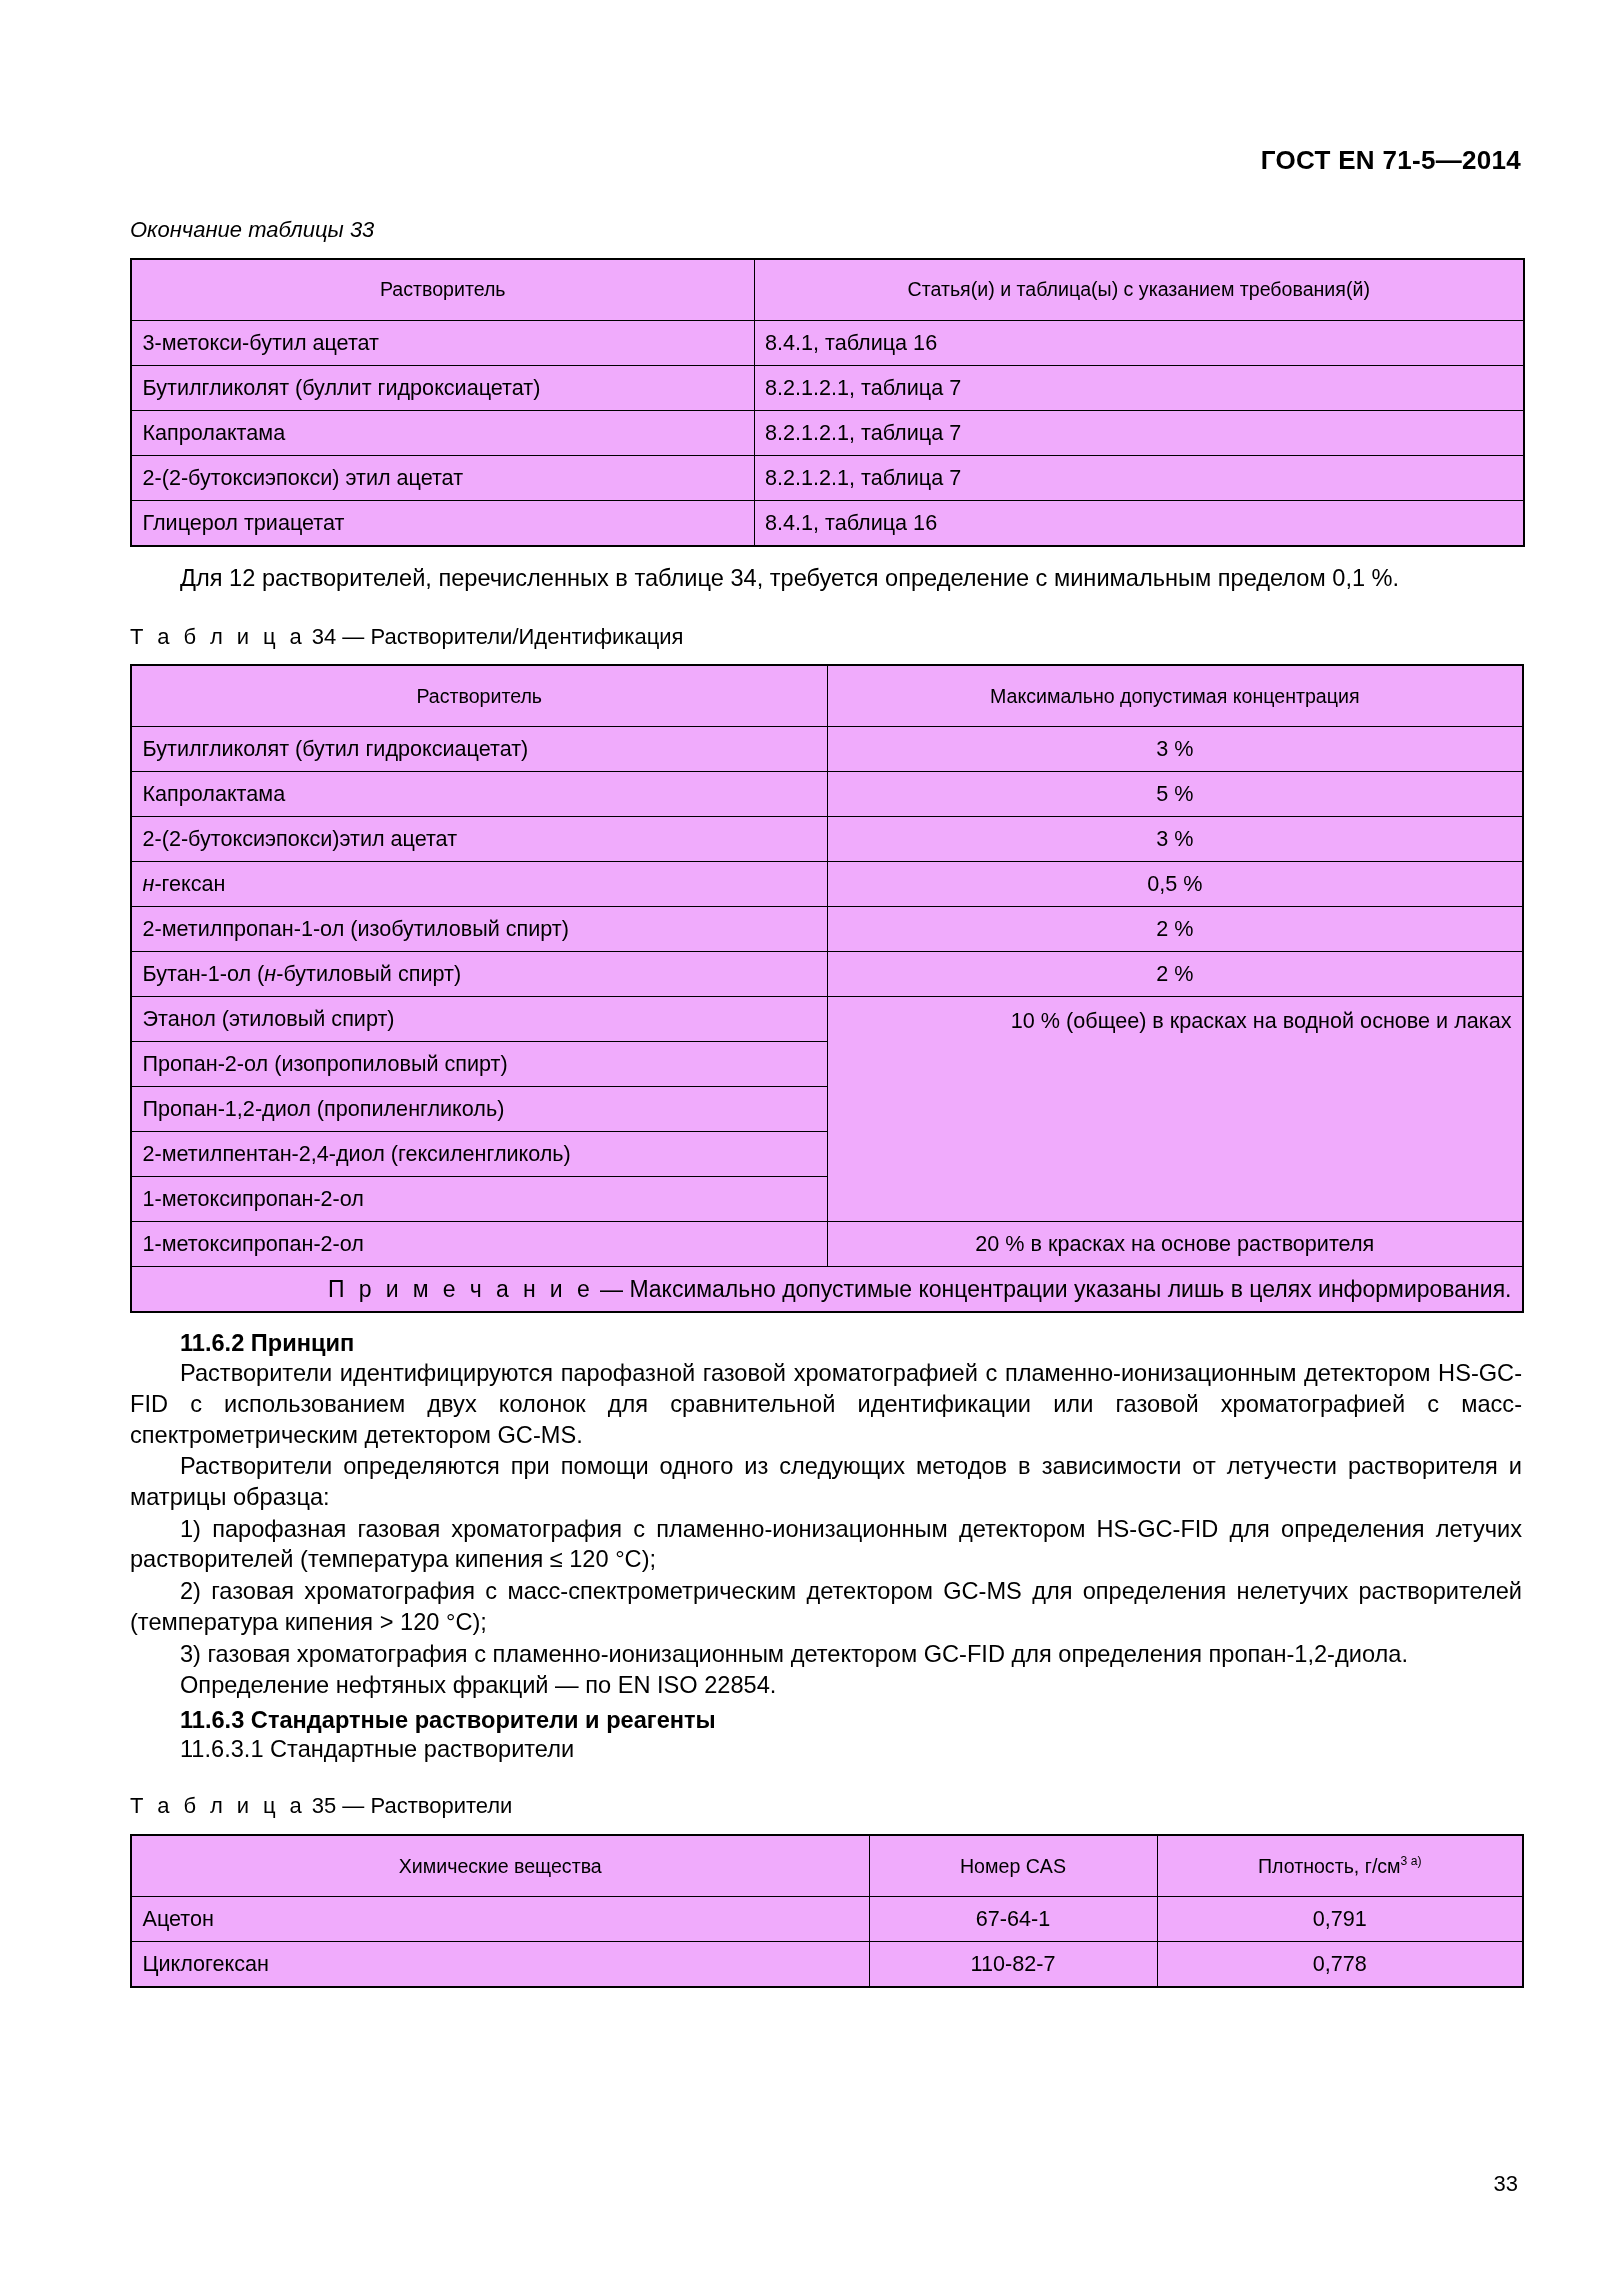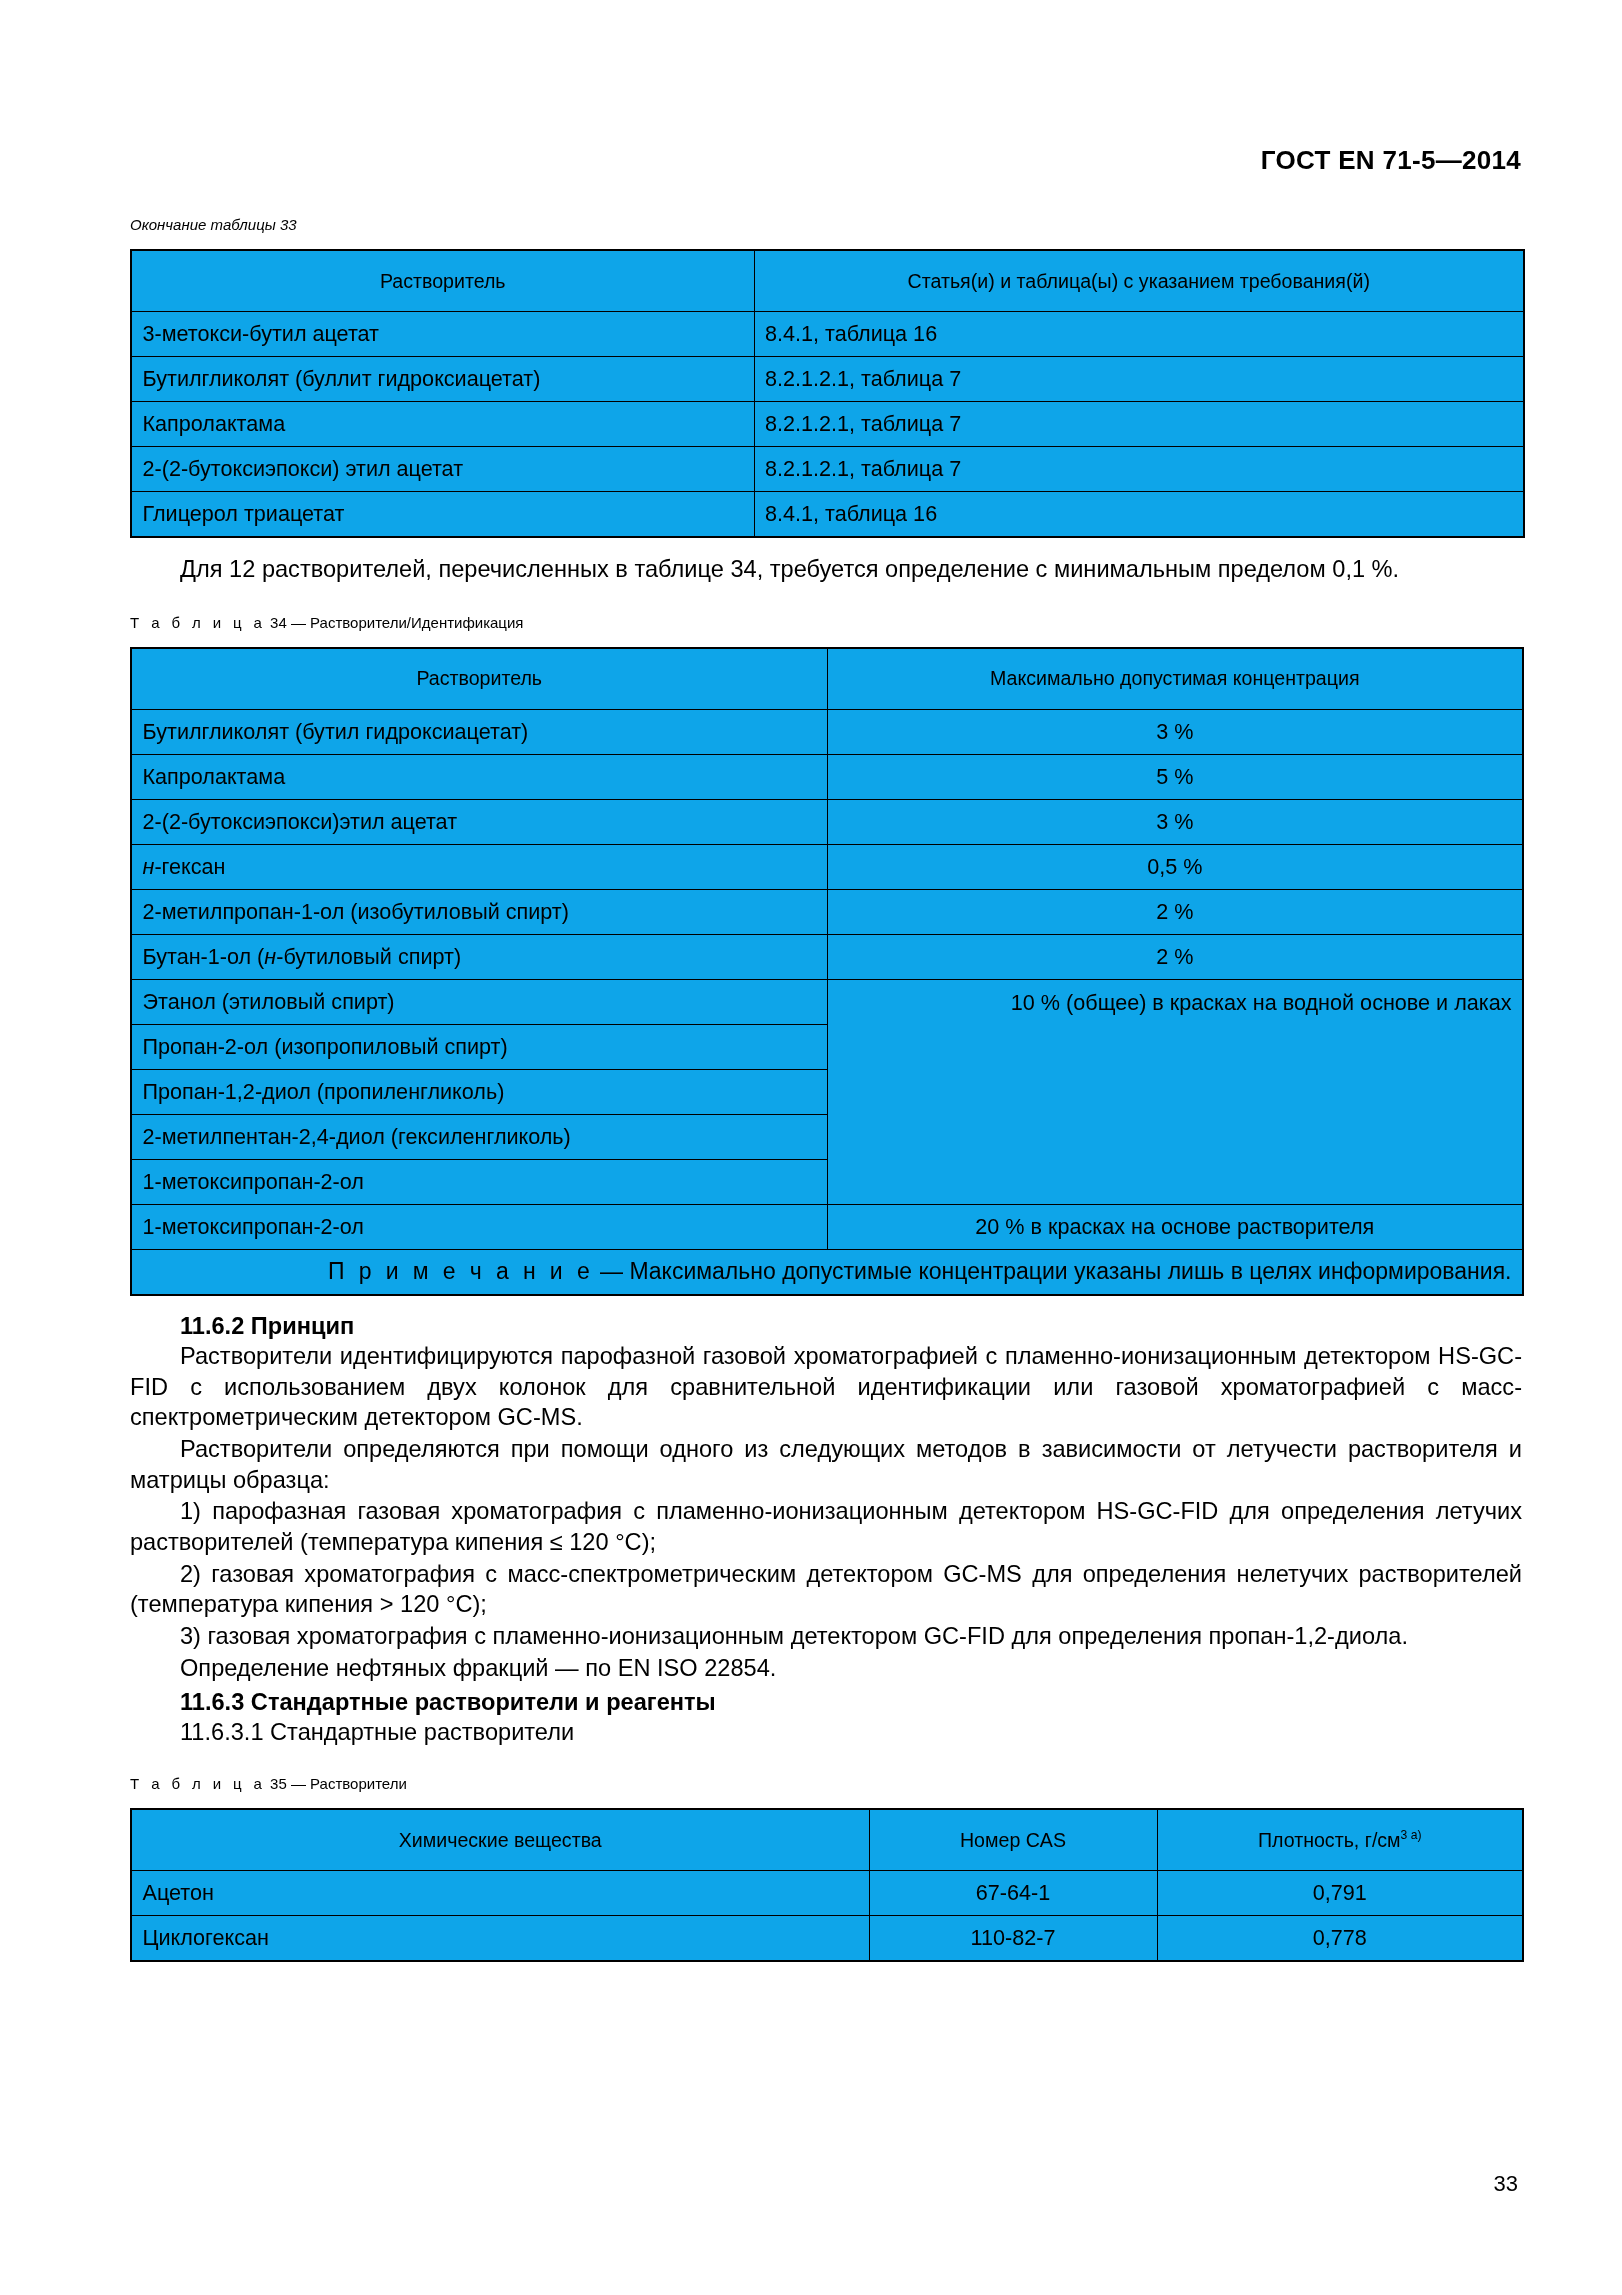--- a/index.html
+++ b/index.html
@@ -37,21 +37,21 @@
 
   
   .content {
     position: absolute;
     left: 122px;
     top: 216px;
     width: 1392px;
   }
 
   .table-caption {
-    font-size: 15px;
+    font-size: 22px;
     line-height: 1.25;
     margin: 0 0 14.4px 0;
   }
   .table-caption.italic {
     font-style: italic;
   }
   .spaced {
     letter-spacing: 3.9px;
   }
 
@@ -61,21 +61,21 @@
     width: 1392px;
     table-layout: fixed;
     font-size: 21.6px;
   }
   table.doc-table td,
   table.doc-table th {
     border: 1.3px solid #000;
     padding: 0 10.5px;
     vertical-align: middle;
     font-weight: normal;
-    background: #0ea5e9;
+    background: #f0abfc;
   }
   
   table.doc-table {
     border: 2.6px solid #000;
   }
   th.hdr {
     text-align: center;
     font-size: 19.6px;
     height: 60px;
     border-bottom: 2.6px solid #000;

